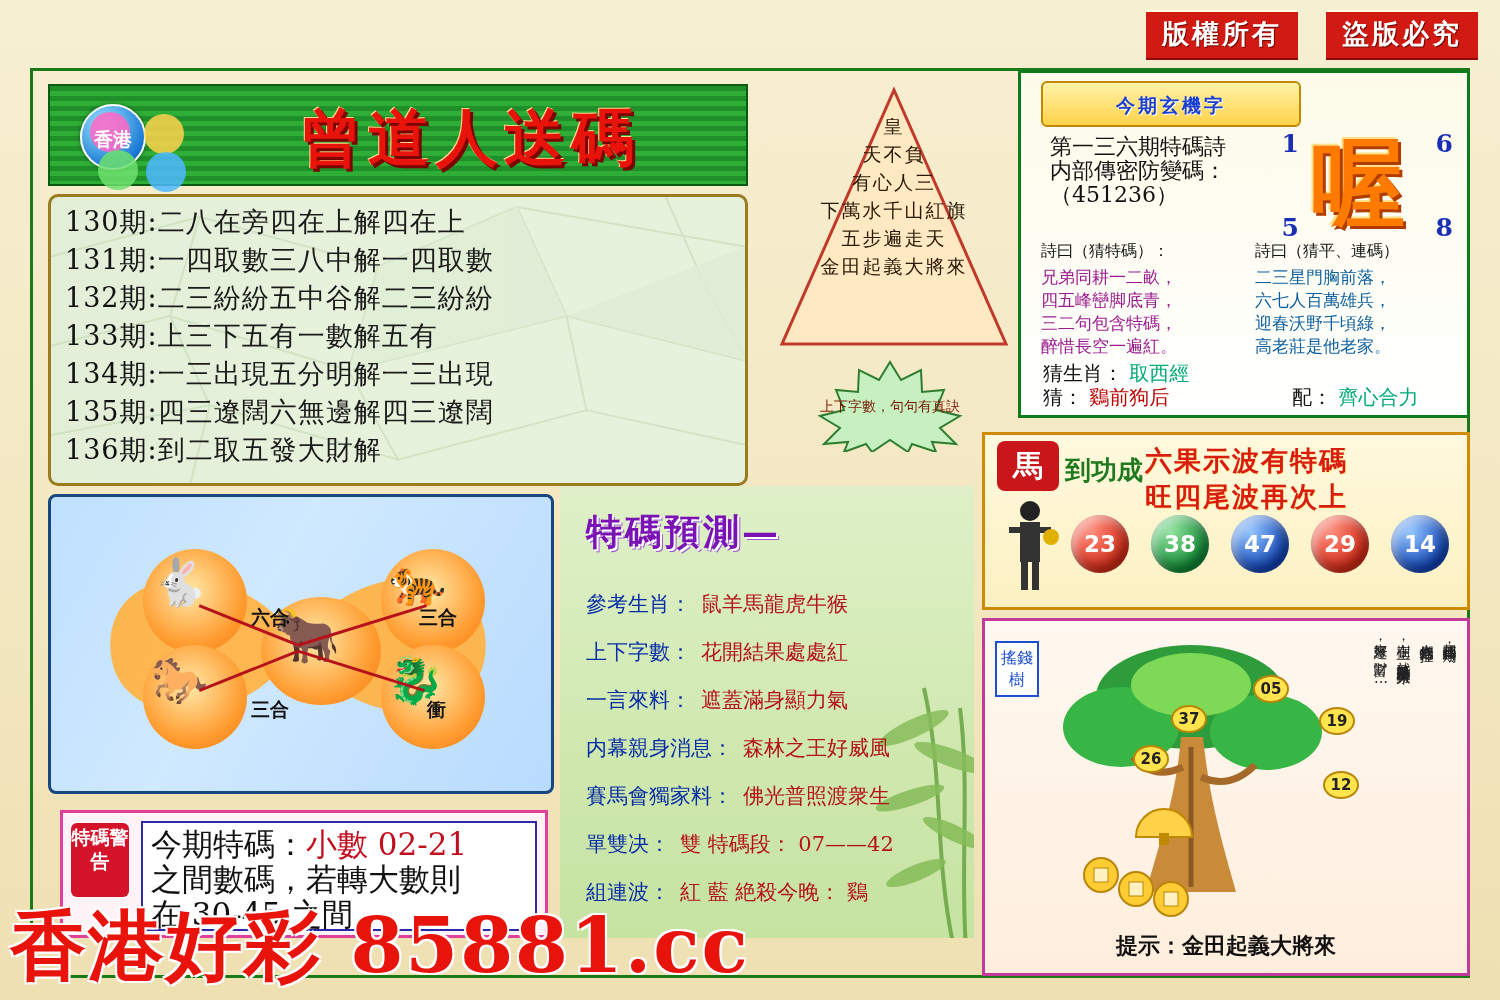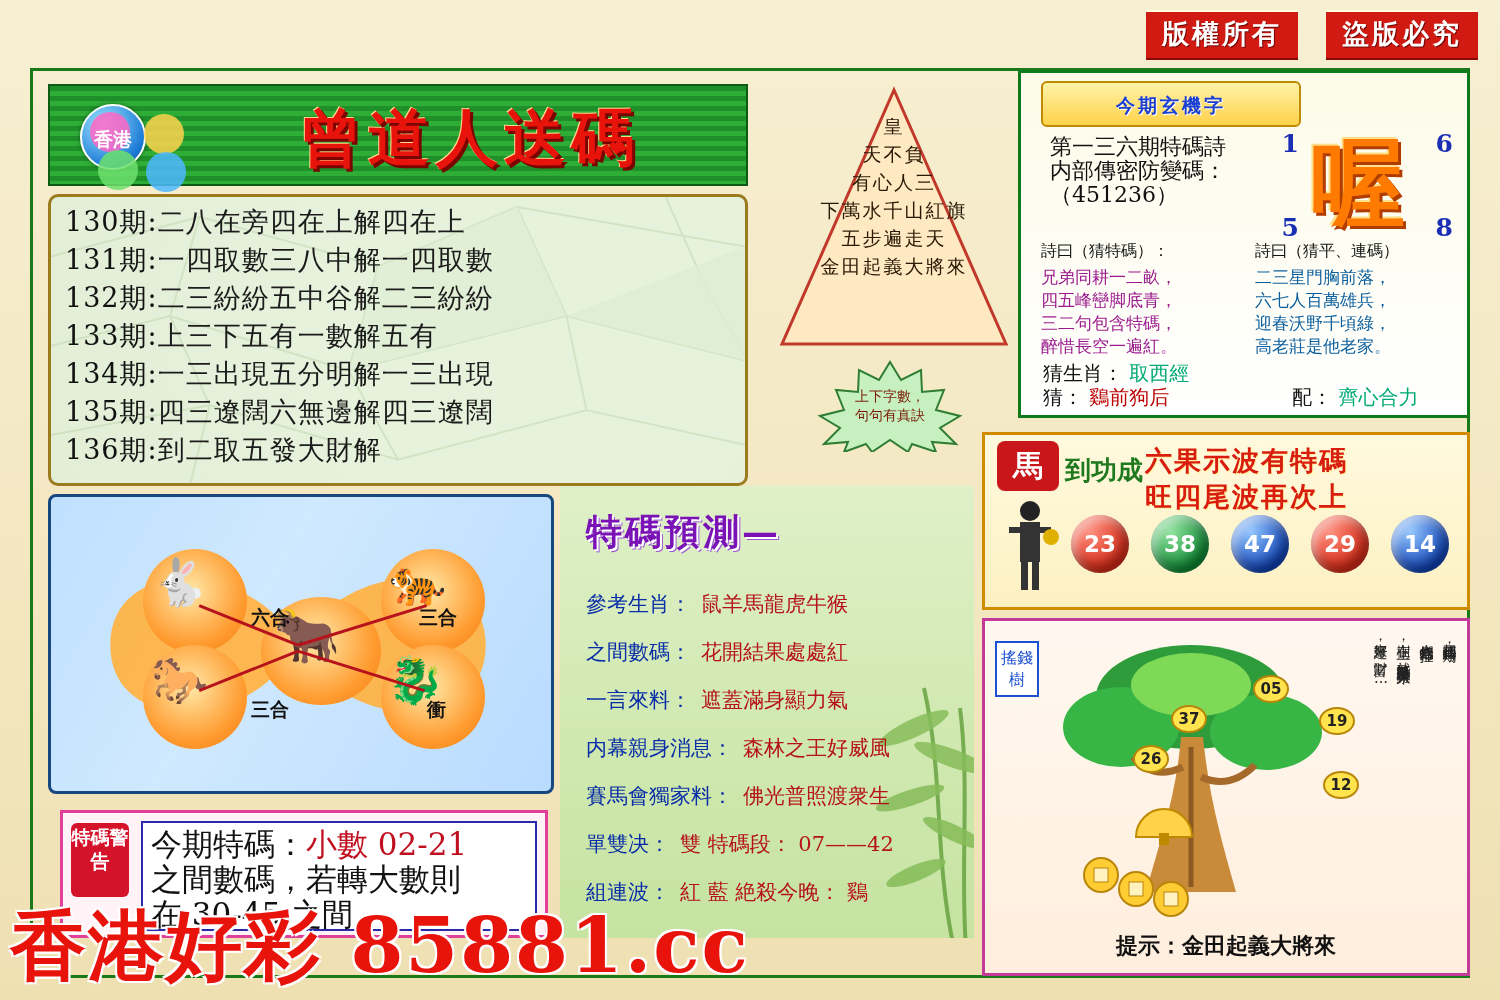--- a/index.html
+++ b/index.html
@@ -81,21 +81,21 @@
   
   .tri-wrap { position:absolute; left:776px; top:82px; width:236px; height:270px; }
   .tri-svg { position:absolute; inset:0; }
   .tri-lines {
     position:absolute; left:0; top:30px; width:236px;
     text-align:center; font-family:"DejaVu Serif", serif;
     color:#2a1a05; font-size:19px; line-height:28px; letter-spacing:2px;
   }
   .star-wrap { position:absolute; left:800px; top:360px; width:180px; height:92px; }
   .star-text {
-    position:absolute; inset:0; display:flex; flex-direction:column;
+    position:absolute; inset:0; display:flex; flex-direction:row;
     align-items:center; justify-content:center;
     font-family:"DejaVu Serif", serif; font-size:14px; color:#7a1a05; line-height:19px;
   }
 
   
   .xuanji {
     position:absolute; left:1018px; top:70px; width:452px; height:348px;
     background:linear-gradient(#fdfbe8,#fff);
     border:3px solid #0f7a1b;
   }
@@ -525,21 +525,21 @@
         <ellipse cx="170" cy="215" rx="34" ry="8" transform="rotate(25 170 215)"></ellipse>
         <ellipse cx="132" cy="255" rx="32" ry="8" transform="rotate(-22 132 255)"></ellipse>
       </g>
     </svg>
     <div class="pred-title">特碼預測—</div>
 
     <div class="pred-line" style="top:104px;">
       <span>參考生肖：</span><span class="val">鼠羊馬龍虎牛猴</span>
     </div>
     <div class="pred-line" style="top:152px;">
-      <span>之間數碼：</span><span class="val">花開結果處處紅</span>
+      <span>上下字數：</span><span class="val">花開結果處處紅</span>
     </div>
     <div class="pred-line" style="top:200px;">
       <span>一言來料：</span><span class="val">遮蓋滿身顯力氣</span>
     </div>
     <div class="pred-line" style="top:248px;">
       <span>内幕親身消息：</span><span class="val">森林之王好威風</span>
     </div>
     <div class="pred-line" style="top:296px;">
       <span>賽馬會獨家料：</span><span class="val">佛光普照渡衆生</span>
     </div>

